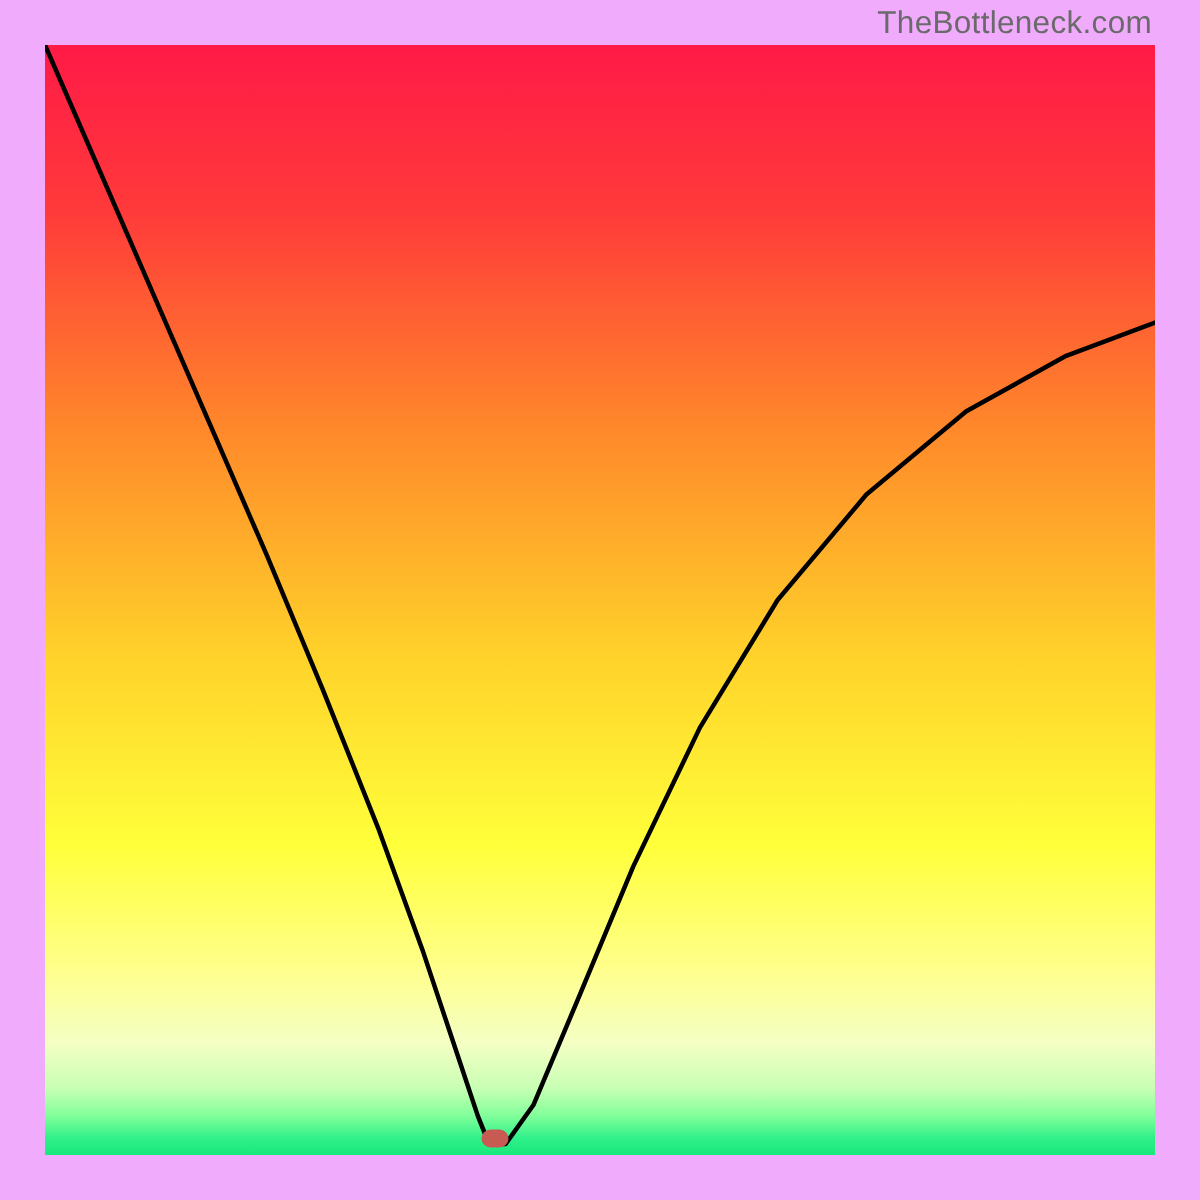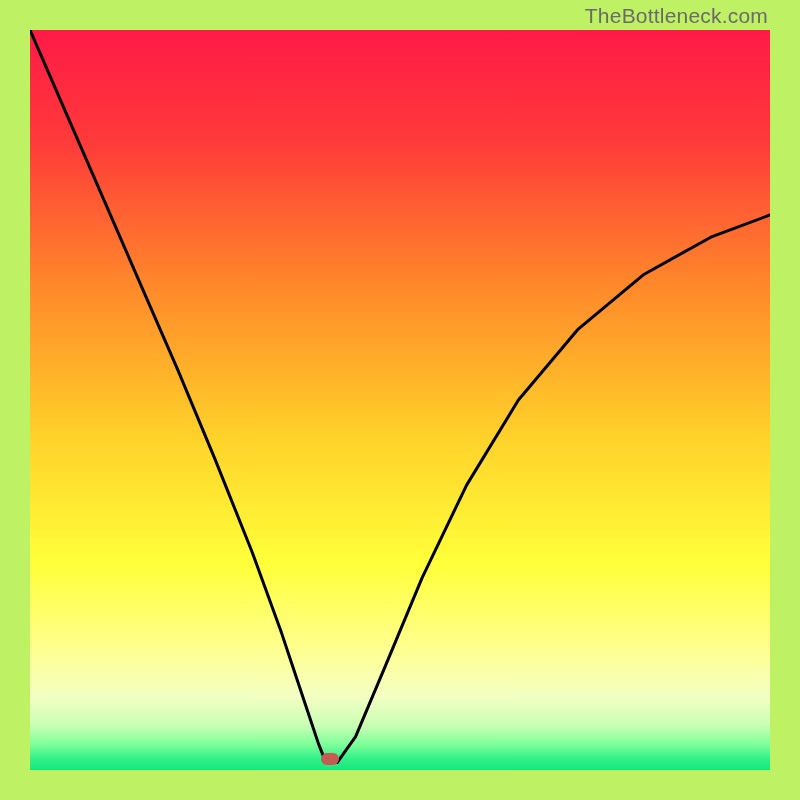--- a/index.html
+++ b/index.html
@@ -8,21 +8,21 @@
     width: 800px;
     height: 800px;
     overflow: hidden;
     background: #000;
     font-family: Arial, Helvetica, sans-serif;
   }
   .frame {
     position: absolute;
     left: 0; top: 0;
     width: 800px; height: 800px;
-    background: #bef264;
+    background: #f0abfc;
   }
   .plot {
     position: absolute;
     left: 30px;
     top: 30px;
     width: 740px;
     height: 740px;
     overflow: hidden;
   }
   .gradient {

